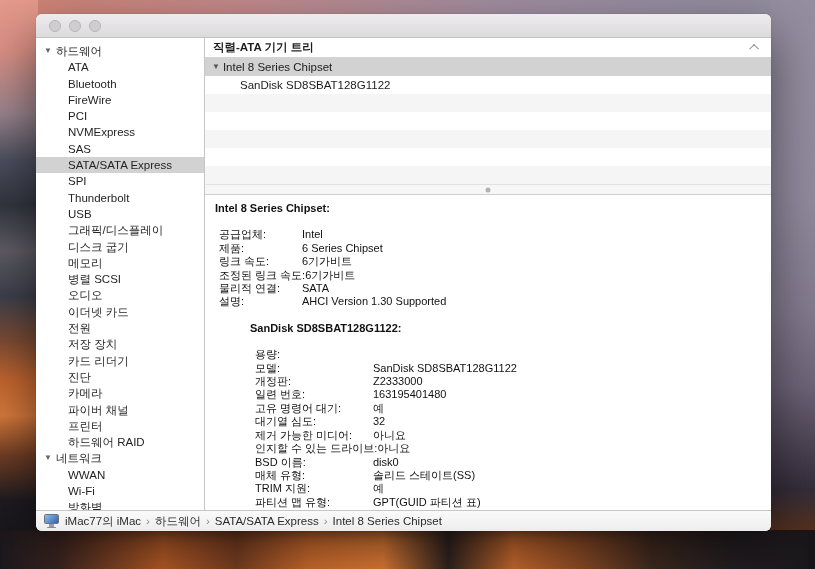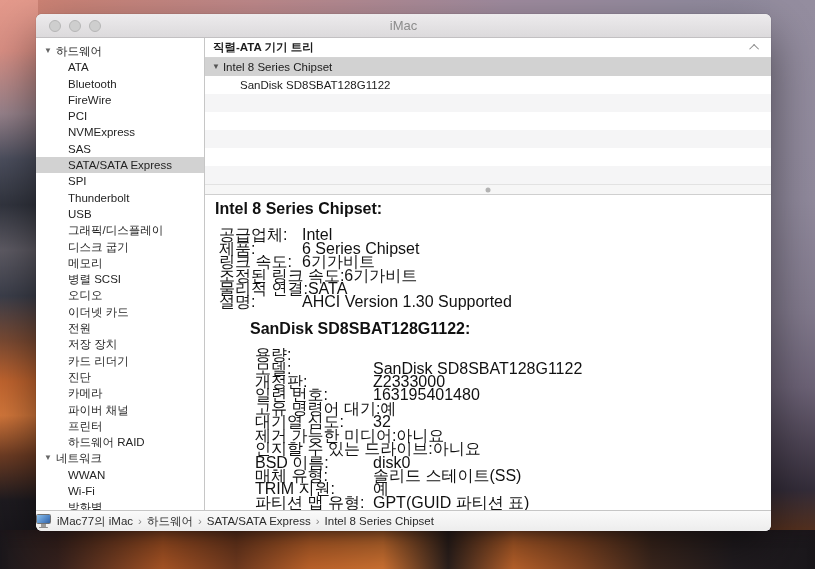--- a/index.html
+++ b/index.html
@@ -57,33 +57,33 @@
   .tree-row.lvl1 { padding-left:35px; }
   .tree-row.selected { background:#d2d2d2; }
   .tree-row.stripe { background:#f5f5f6; }
 
   .splitter { flex:0 0 11px; background:#f6f6f6; border-top:1px solid #e2e2e2;
     border-bottom:1px solid #cfcfcf; position:relative; cursor:row-resize; }
   .splitter .dot { position:absolute; left:50%; top:50%; transform:translate(-50%,-50%);
     width:5px; height:5px; border-radius:50%; background:#b2b2b2; }
 
   .details { flex:1; background:#fff; overflow:hidden; padding:7px 12px 0 10px;
-    font-size:16px; color:#111; }
+    font-size:11px; color:#111; }
   .detail-heading { font-weight:bold; line-height:13.4px; margin-bottom:13px; white-space:nowrap; }
   .detail-section { margin-bottom:13px; }
   .detail-row { display:flex; line-height:13.4px; white-space:nowrap; }
   .sec-0 .detail-row { padding-left:4px; }
   .sec-0 .detail-label { flex:0 0 83px; }
   .sec-1 .detail-heading { padding-left:35px; }
   .sec-1 .detail-row { padding-left:40px; }
   .sec-1 .detail-label { flex:0 0 118px; }
 
   
   .statusbar { flex:0 0 21px; background:linear-gradient(#fafafa,#ededed); border-top:1px solid #c6c6c6;
-    display:flex; align-items:center; padding:0 0; font-size:11.5px; color:#2b2b2b; }
+    display:flex; align-items:center; padding:0 8px; font-size:11.5px; color:#2b2b2b; }
   .imac-icon { width:15px; height:14px; position:relative; margin-right:6px; flex:0 0 auto; }
   .imac-icon .scr { position:absolute; left:0; top:0; width:15px; height:10px; border:1px solid #707070;
     border-radius:1.5px; background:linear-gradient(135deg,#8cc0ec 0%,#4a7fc1 70%,#32619e 100%); }
   .imac-icon .stand { position:absolute; left:5px; top:10px; width:5px; height:2.5px; background:#9a9a9a; }
   .imac-icon .base { position:absolute; left:3px; top:12.5px; width:9px; height:1.5px; background:#8a8a8a; border-radius:1px; }
   .crumb { cursor:default; }
   .crumb-sep { color:#8a8a8a; margin:0 5px; }
 </style>
 </head>
 <body>
@@ -96,21 +96,20 @@
   </div>
 
   <div class="window">
 
     <div class="titlebar">
       <div class="traffic">
         <div class="light"></div>
         <div class="light"></div>
         <div class="light"></div>
       </div>
-      <div class="window-title">iMac</div>
     </div>
 
     <div class="body-row">
       <div class="sidebar">
           <div class="sb-row group"><span class="tri">▼</span><span>하드웨어</span></div>
           <div class="sb-row"><span>ATA</span></div>
           <div class="sb-row"><span>Bluetooth</span></div>
           <div class="sb-row"><span>FireWire</span></div>
           <div class="sb-row"><span>PCI</span></div>
           <div class="sb-row"><span>NVMExpress</span></div>

